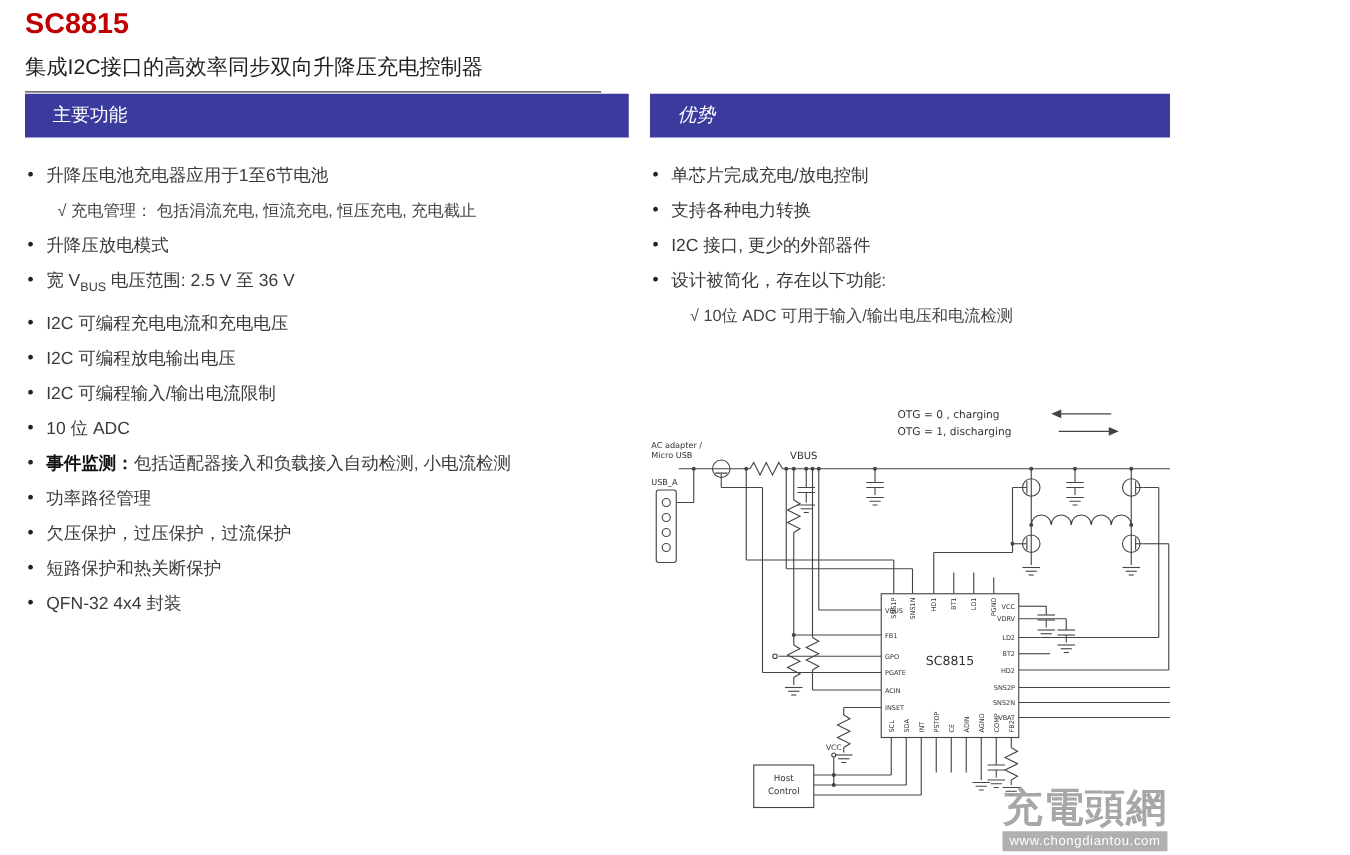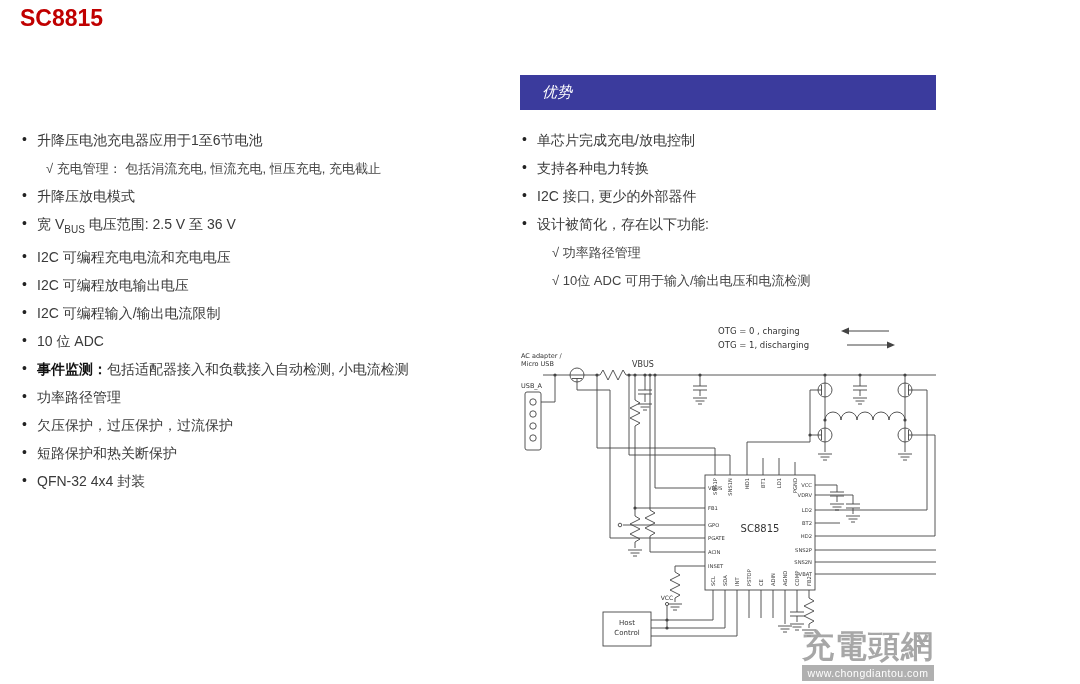--- a/index.html
+++ b/index.html
@@ -26,21 +26,25 @@
            font-family:"DejaVu Sans",sans-serif;}
   .wm-bar{background:#a3a3a3;color:#fff;font-size:10.5px;padding:2px 5px;margin-top:2px;letter-spacing:.5px;}
   svg text{font-family:"DejaVu Sans",sans-serif;}
 </style>
 </head>
 <body>
 
 <div class="page">
 
   <div class="title">SC8815</div>
-
+  <div class="subtitle">集成I2C接口的高效率同步双向升降压充电控制器</div>
+
+  <div class="hdr" id="hdr-left">
+    <span>主要功能</span>
+  </div>
   <div class="hdr" id="hdr-right">
     <span>优势</span>
   </div>
 
   <ul class="list" id="list-left">
     <li class="b"><span>升降压电池充电器应用于1至6节电池</span></li>
     <li class="sub"><span>√ 充电管理： 包括涓流充电, 恒流充电, 恒压充电, 充电截止</span></li>
     <li class="b"><span>升降压放电模式</span></li>
     <li class="b"><span>宽 V</span><sub>BUS</sub><span> 电压范围: 2.5 V 至 36 V</span></li>
     <li class="b"><span>I2C 可编程充电电流和充电电压</span></li>
@@ -52,21 +56,20 @@
     <li class="b"><span>欠压保护，过压保护，过流保护</span></li>
     <li class="b"><span>短路保护和热关断保护</span></li>
     <li class="b"><span>QFN-32 4x4 封装</span></li>
   </ul>
 
   <ul class="list" id="list-right">
     <li class="b"><span>单芯片完成充电/放电控制</span></li>
     <li class="b"><span>支持各种电力转换</span></li>
     <li class="b"><span>I2C 接口, 更少的外部器件</span></li>
     <li class="b"><span>设计被简化，存在以下功能:</span></li>
-    <li class="sub sub2"><span>√ 功率路径管理</span></li>
     <li class="sub sub2"><span>√ 10位 ADC 可用于输入/输出电压和电流检测</span></li>
   </ul>
 
   <svg style="position:absolute;left:515px;top:320px;" width="500" height="345" viewBox="0 0 500 345">
     <defs>
       <g id="gnd" stroke="#444" stroke-width="0.9">
         <line x1="-7" y1="0" x2="7" y2="0"></line>
           <line x1="-4.5" y1="3" x2="4.5" y2="3"></line>
           <line x1="-2" y1="6" x2="2" y2="6"></line>
       </g>

